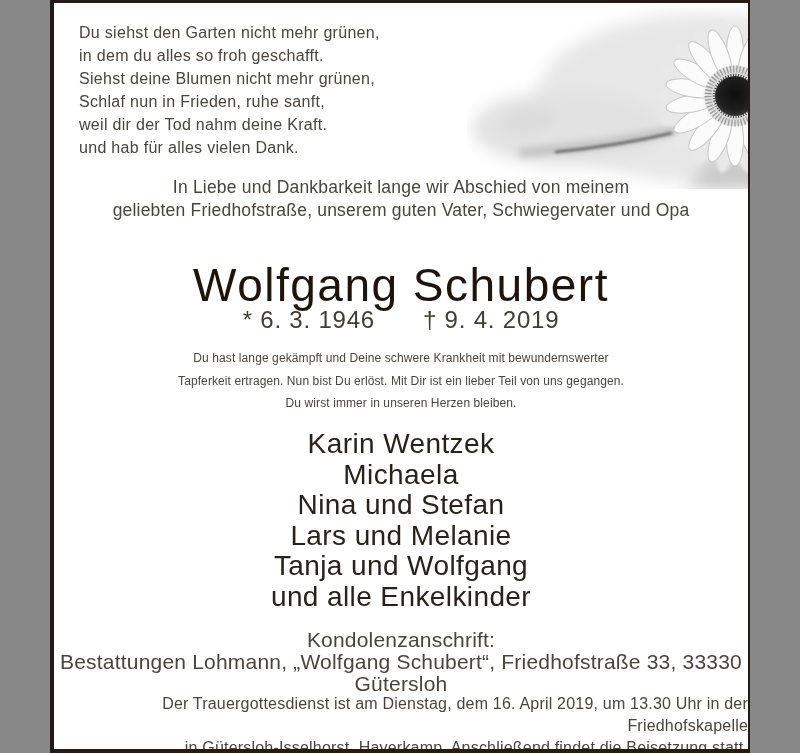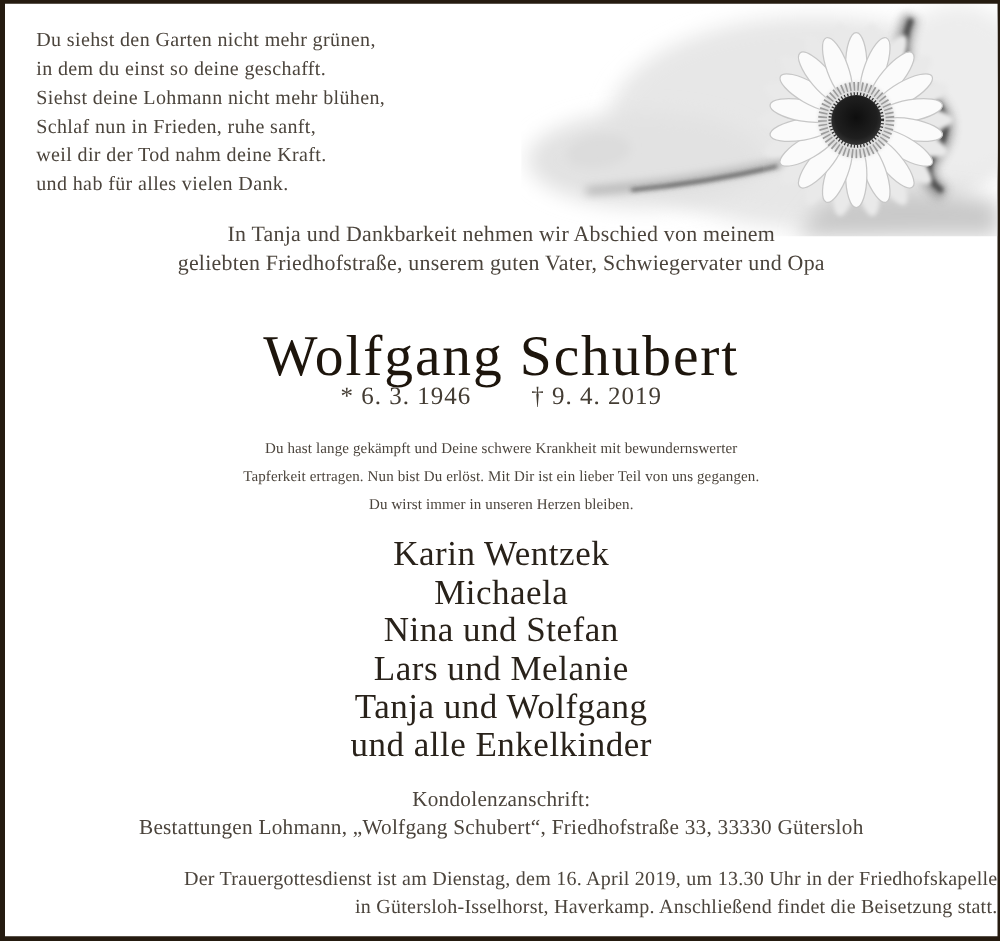--- a/index.html
+++ b/index.html
@@ -1,26 +1,26 @@
 <!DOCTYPE html>
 <html><head>
 <meta charset="utf-8">
 <style>
   html,body{margin:0;padding:0;background:#888;}
   .sheet{
     position:relative;
-    width:800px;height:753px;
+    width:700px;height:753px;
     margin:0 auto;
     background:#ffffff;
     box-sizing:border-box;
     border-style:solid;
     border-color:#251b10;
     border-width:3px 2px 4px 4px;
     overflow:hidden;
-    font-family:Liberation Serif, serif;
+    font-family:Liberation Sans, sans-serif;
     color:#4b443c;
   }
   .poem{
     position:absolute;left:25px;top:18px;
     font-size:16px;line-height:23px;letter-spacing:.3px;
     font-weight:300;
   }
   .flower{position:absolute;left:413px;top:0;width:382px;height:186px;}
   .intro{
     position:absolute;left:0;right:0;top:173px;
@@ -30,54 +30,54 @@
   .name{
     position:absolute;left:0;right:0;top:229px;
     text-align:center;
     font-size:46px;font-weight:300;letter-spacing:1.5px;
     color:#1d150c;
     margin-top:26px;
   }
   .dates{
     position:absolute;left:0;right:0;top:303px;
     display:flex;justify-content:center;gap:48px;
-    font-size:20px;letter-spacing:.8px;color:#433c33;
+    font-size:24px;letter-spacing:.8px;color:#433c33;
     font-weight:300;
   }
   .tribute{
     position:absolute;left:0;right:0;top:344px;
     text-align:center;font-size:12px;line-height:22.5px;letter-spacing:.1px;
     font-weight:300;
   }
   .mourners{
     position:absolute;left:0;right:0;top:426px;
     text-align:center;
     font-size:28px;line-height:30.5px;letter-spacing:.4px;
     color:#29221a;font-weight:300;
   }
   .condolence{
     position:absolute;left:0;right:0;top:626px;
-    text-align:center;font-size:17px;line-height:22px;letter-spacing:.2px;
+    text-align:center;font-size:21px;line-height:22px;letter-spacing:.2px;
     font-weight:300;
   }
   .service{
     position:absolute;left:0;right:0;top:690px;
     text-align:right;font-size:16px;line-height:22px;letter-spacing:.2px;
     font-weight:300;
   }
 </style>
 </head>
 <body>
 
 <div class="sheet">
 
   <div class="poem">
     <div>Du siehst den Garten nicht mehr grünen,</div>
-    <div>in dem du einst so deine geschafft.</div>
-    <div>Siehst deine Lohmann nicht mehr blühen,</div>
+    <div>in dem du alles so froh geschafft.</div>
+    <div>Siehst deine Blumen nicht mehr grünen,</div>
     <div>Schlaf nun in Frieden, ruhe sanft,</div>
     <div>weil dir der Tod nahm deine Kraft.</div>
     <div>und hab für alles vielen Dank.</div>
   </div>
 
   <div class="flower">
     <svg width="382" height="186" viewBox="0 0 382 186" aria-hidden="true">
       <defs>
         <filter id="blur8" x="-60%" y="-60%" width="220%" height="220%">
             <feGaussianBlur stdDeviation="8"></feGaussianBlur>
@@ -153,21 +153,21 @@
         </g>
         <circle r="30" fill="#dedede" filter="url(#blur2)"></circle>
         <circle r="27" fill="none" stroke="#9b9b9b" stroke-width="7" stroke-dasharray="1.3 1.9"></circle>
         <circle r="20" fill="url(#centerG)"></circle>
         <circle r="21" fill="none" stroke="#333333" stroke-width="2.5" stroke-dasharray="1 1.6"></circle>
       </g>
     </svg>
   </div>
 
   <div class="intro">
-    <div>In Tanja und Dankbarkeit nehmen wir Abschied von meinem</div>
+    <div>In Liebe und Dankbarkeit lange wir Abschied von meinem</div>
     <div>geliebten Friedhofstraße, unserem guten Vater, Schwiegervater und Opa</div>
   </div>
 
   <div class="name">Wolfgang Schubert</div>
 
   <div class="dates">
     <span>* 6. 3. 1946</span>
     <span>† 9. 4. 2019</span>
   </div>
 

